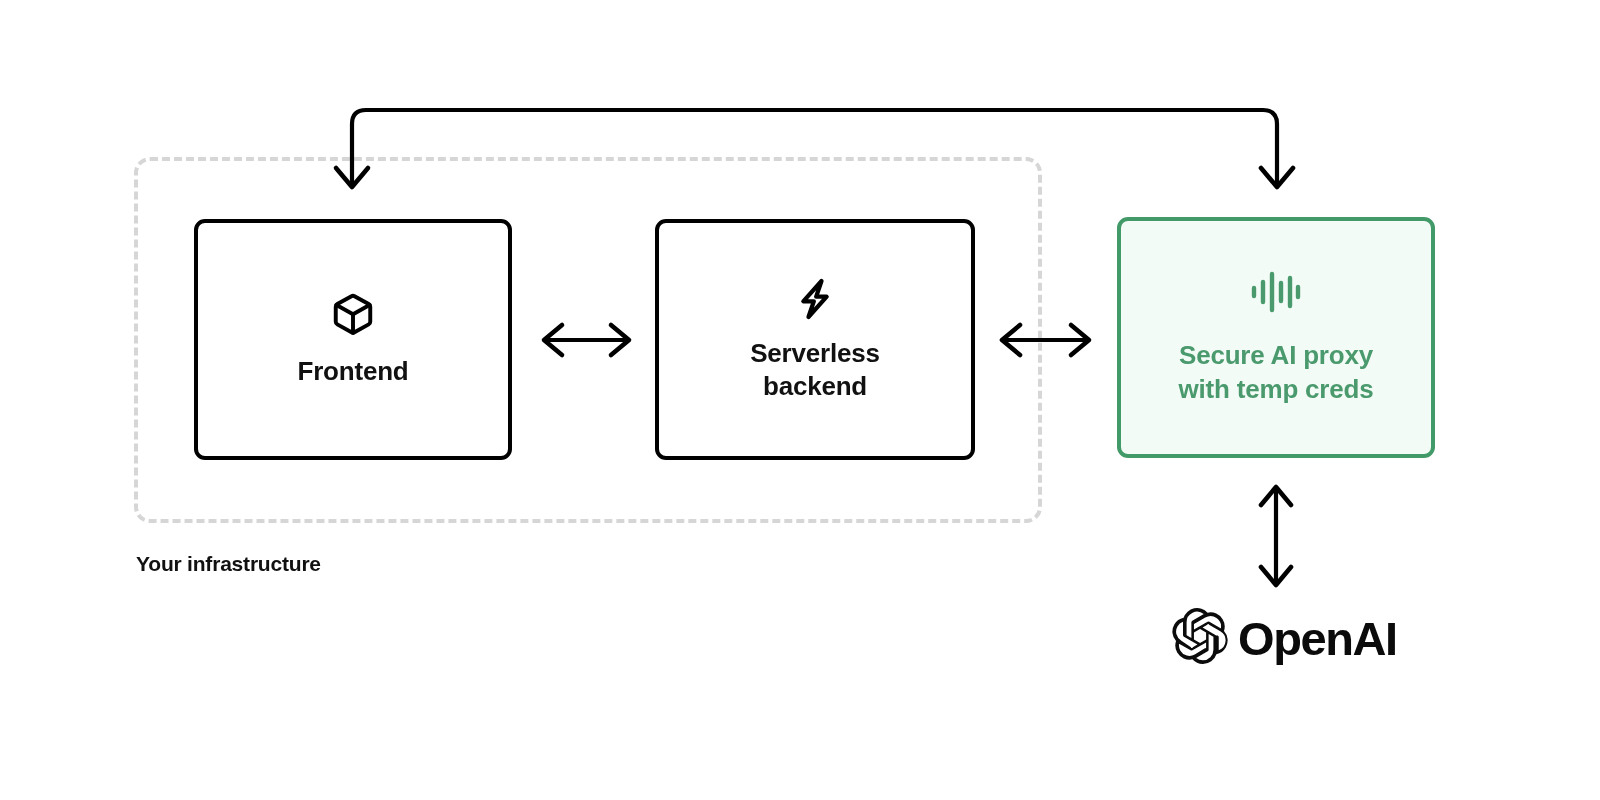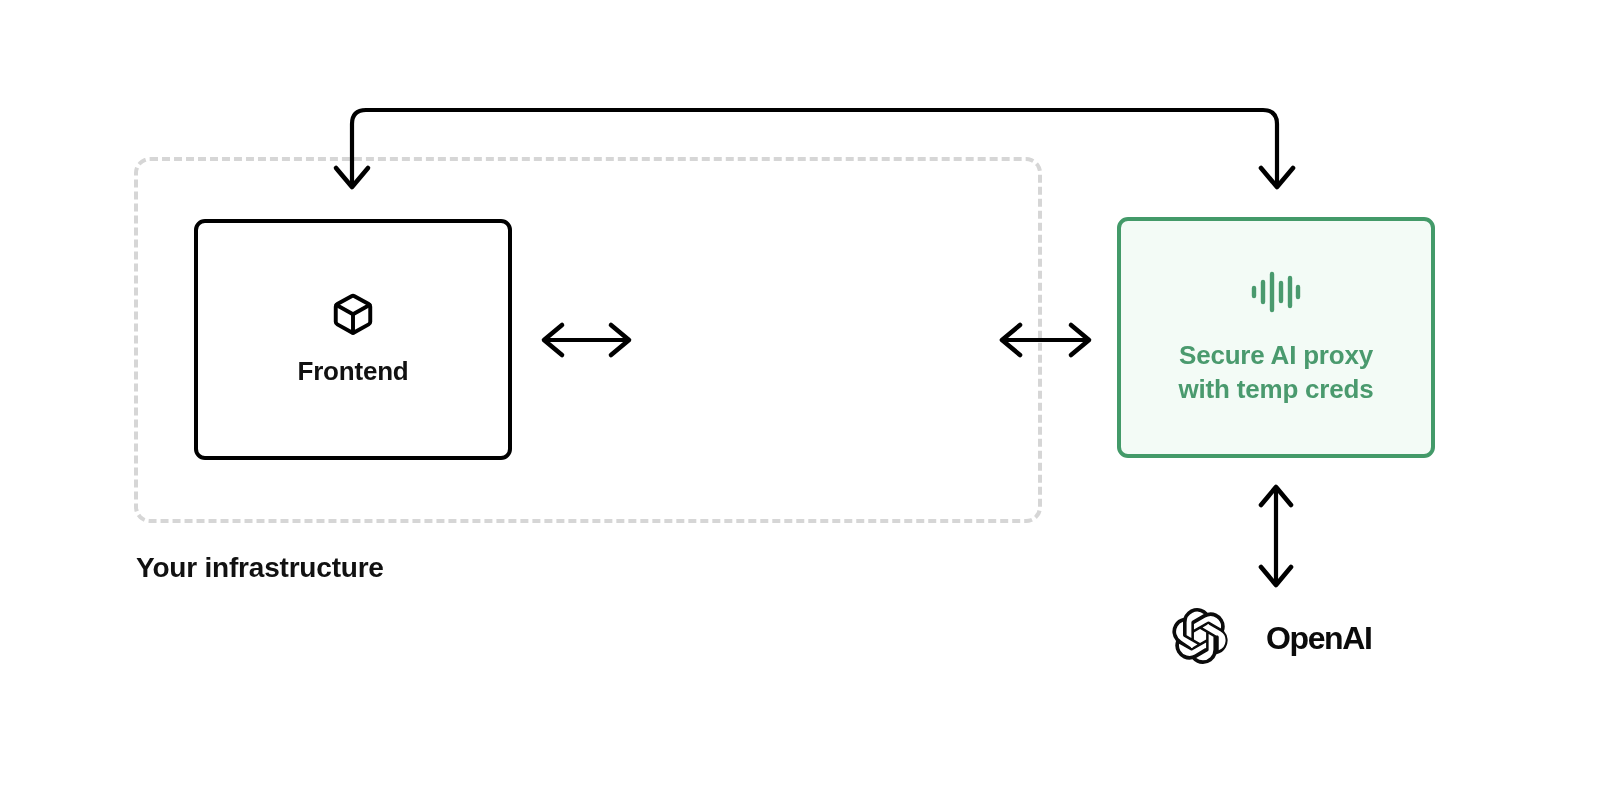--- a/index.html
+++ b/index.html
@@ -35,21 +35,21 @@
     width: 908px;
     height: 366px;
     border: 4px dashed #d6d6d6;
     border-radius: 16px;
     box-sizing: border-box;
   }
   .infra-label {
     position: absolute;
     left: 136px;
     top: 552px;
-    font-size: 28px;
+    font-size: 21px;
     font-weight: 700;
     color: #111111;
     letter-spacing: -0.2px;
     white-space: nowrap;
   }
 
   
   .node {
     position: absolute;
     box-sizing: border-box;
@@ -89,26 +89,25 @@
   
   .openai-block {
     position: absolute;
     left: 1172px;
     top: 608px;
     display: flex;
     align-items: center;
     gap: 10px;
   }
   .openai-word {
-    font-size: 32px;
+    font-size: 47px;
     font-weight: 700;
     color: #0b0b0b;
     letter-spacing: -1.4px;
     line-height: 1;
-    margin-left: 28px;
   }
 </style>
 </head>
 <body>
 
 <div id="canvas">
 
   <div class="infra-group"></div>
 
   <svg class="svg-layer" viewBox="0 0 1600 800">
@@ -148,20 +147,29 @@
     <span class="node-icon">
       <svg width="46" height="46" viewBox="0 0 24 24" fill="none" stroke="#000" stroke-width="2.05" stroke-linecap="round" stroke-linejoin="round">
         <path d="M21 16V8.2a1.6 1.6 0 0 0-.82-1.4l-7.4-4.1a1.6 1.6 0 0 0-1.56 0l-7.4 4.1A1.6 1.6 0 0 0 3 8.2V16a1.6 1.6 0 0 0 .82 1.4l7.4 4.1a1.6 1.6 0 0 0 1.56 0l7.4-4.1A1.6 1.6 0 0 0 21 16z"></path>
         <polyline points="3.4 7.3 12 12.1 20.6 7.3"></polyline>
         <line x1="12" y1="21.9" x2="12" y2="12.1"></line>
       </svg>
     </span>
     <span class="node-label">Frontend</span>
   </div>
 
+  <div class="node node-plain" id="node-backend">
+    <span class="node-icon" style="margin-bottom:11px;">
+      <svg width="46" height="46" viewBox="0 0 24 24" fill="none" stroke="#000" stroke-width="2.2" stroke-linecap="round" stroke-linejoin="round">
+        <path d="M15.4 2.6 5.9 13.2h5.5l-2.8 8.2 9.5-10.6h-5.5z"></path>
+      </svg>
+    </span>
+    <span class="node-label">Serverless
+backend</span>
+  </div>
 
   <div class="node node-accent" id="node-proxy">
     <span class="node-icon" style="margin-bottom:12px;">
       <svg width="52" height="46" viewBox="0 0 52 46" fill="none" stroke="#4a9a6e" stroke-width="4.4" stroke-linecap="round">
         <line x1="4" y1="19" x2="4" y2="27"></line>
         <line x1="13" y1="13" x2="13" y2="33"></line>
         <line x1="22" y1="5" x2="22" y2="41"></line>
         <line x1="31" y1="14" x2="31" y2="32"></line>
         <line x1="40" y1="9" x2="40" y2="37"></line>
         <line x1="48" y1="18" x2="48" y2="28"></line>

